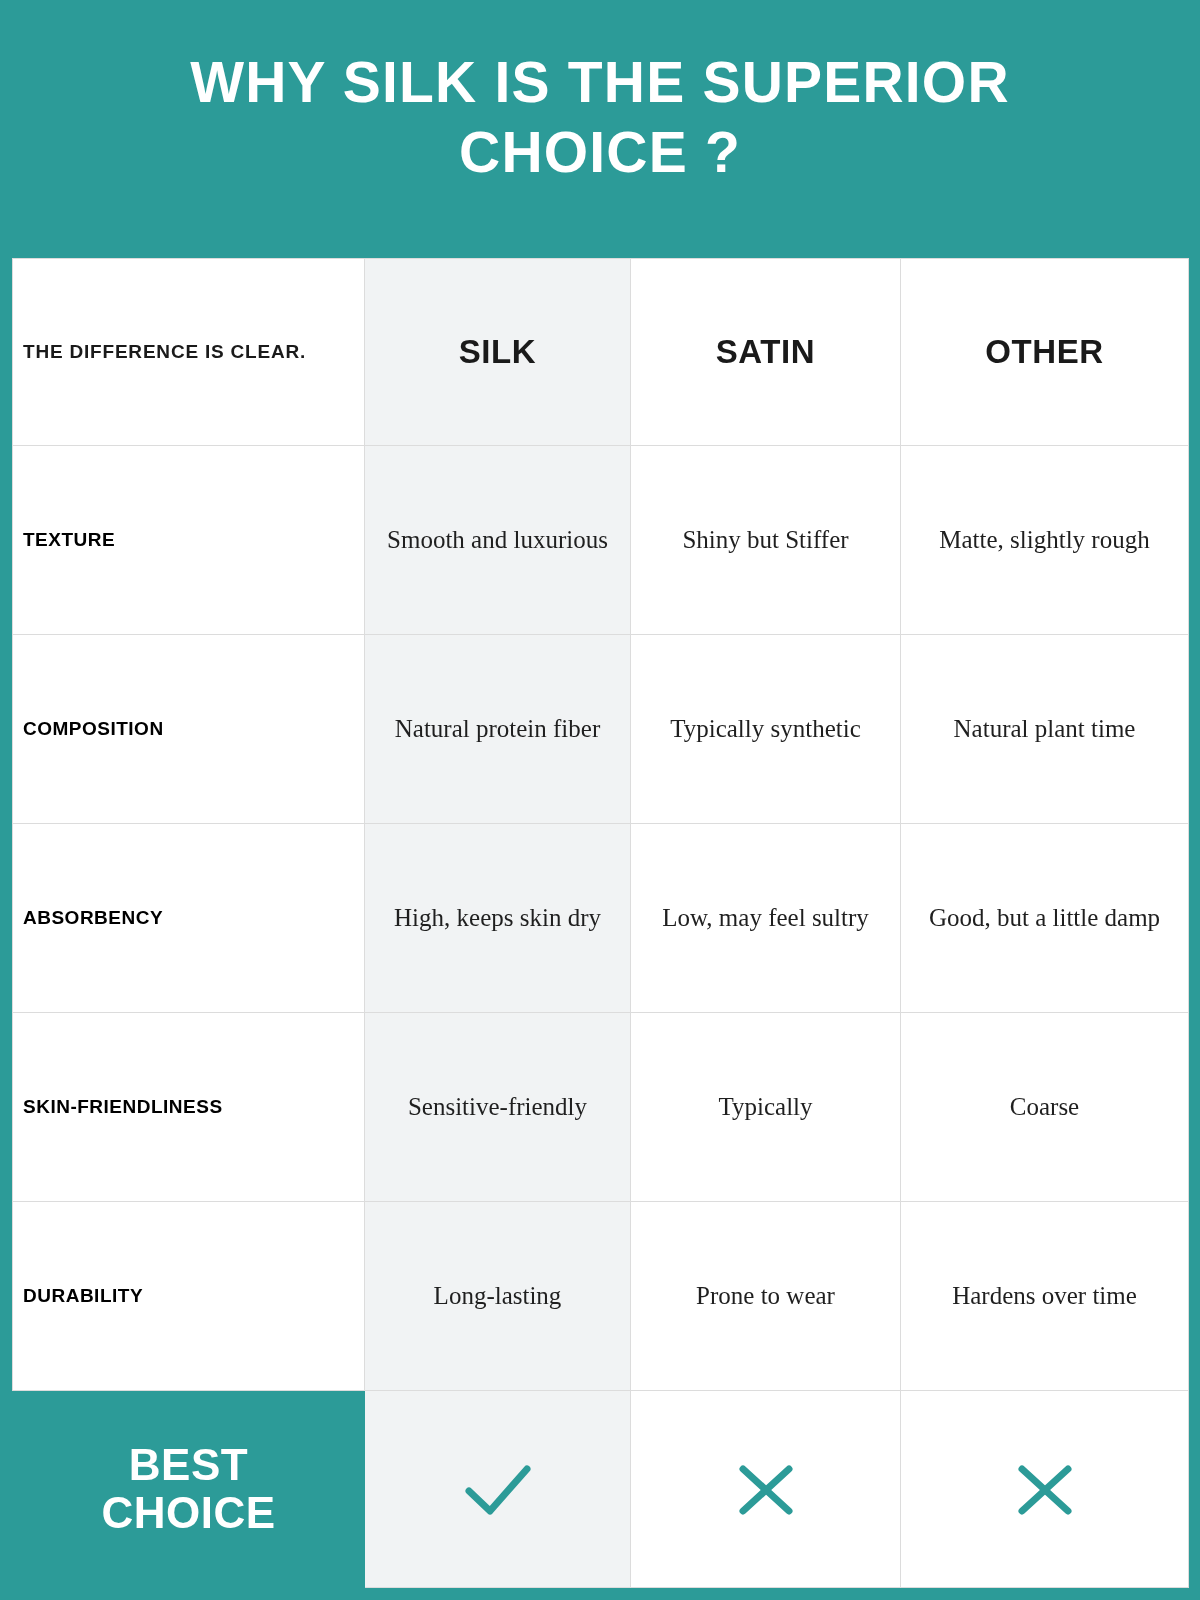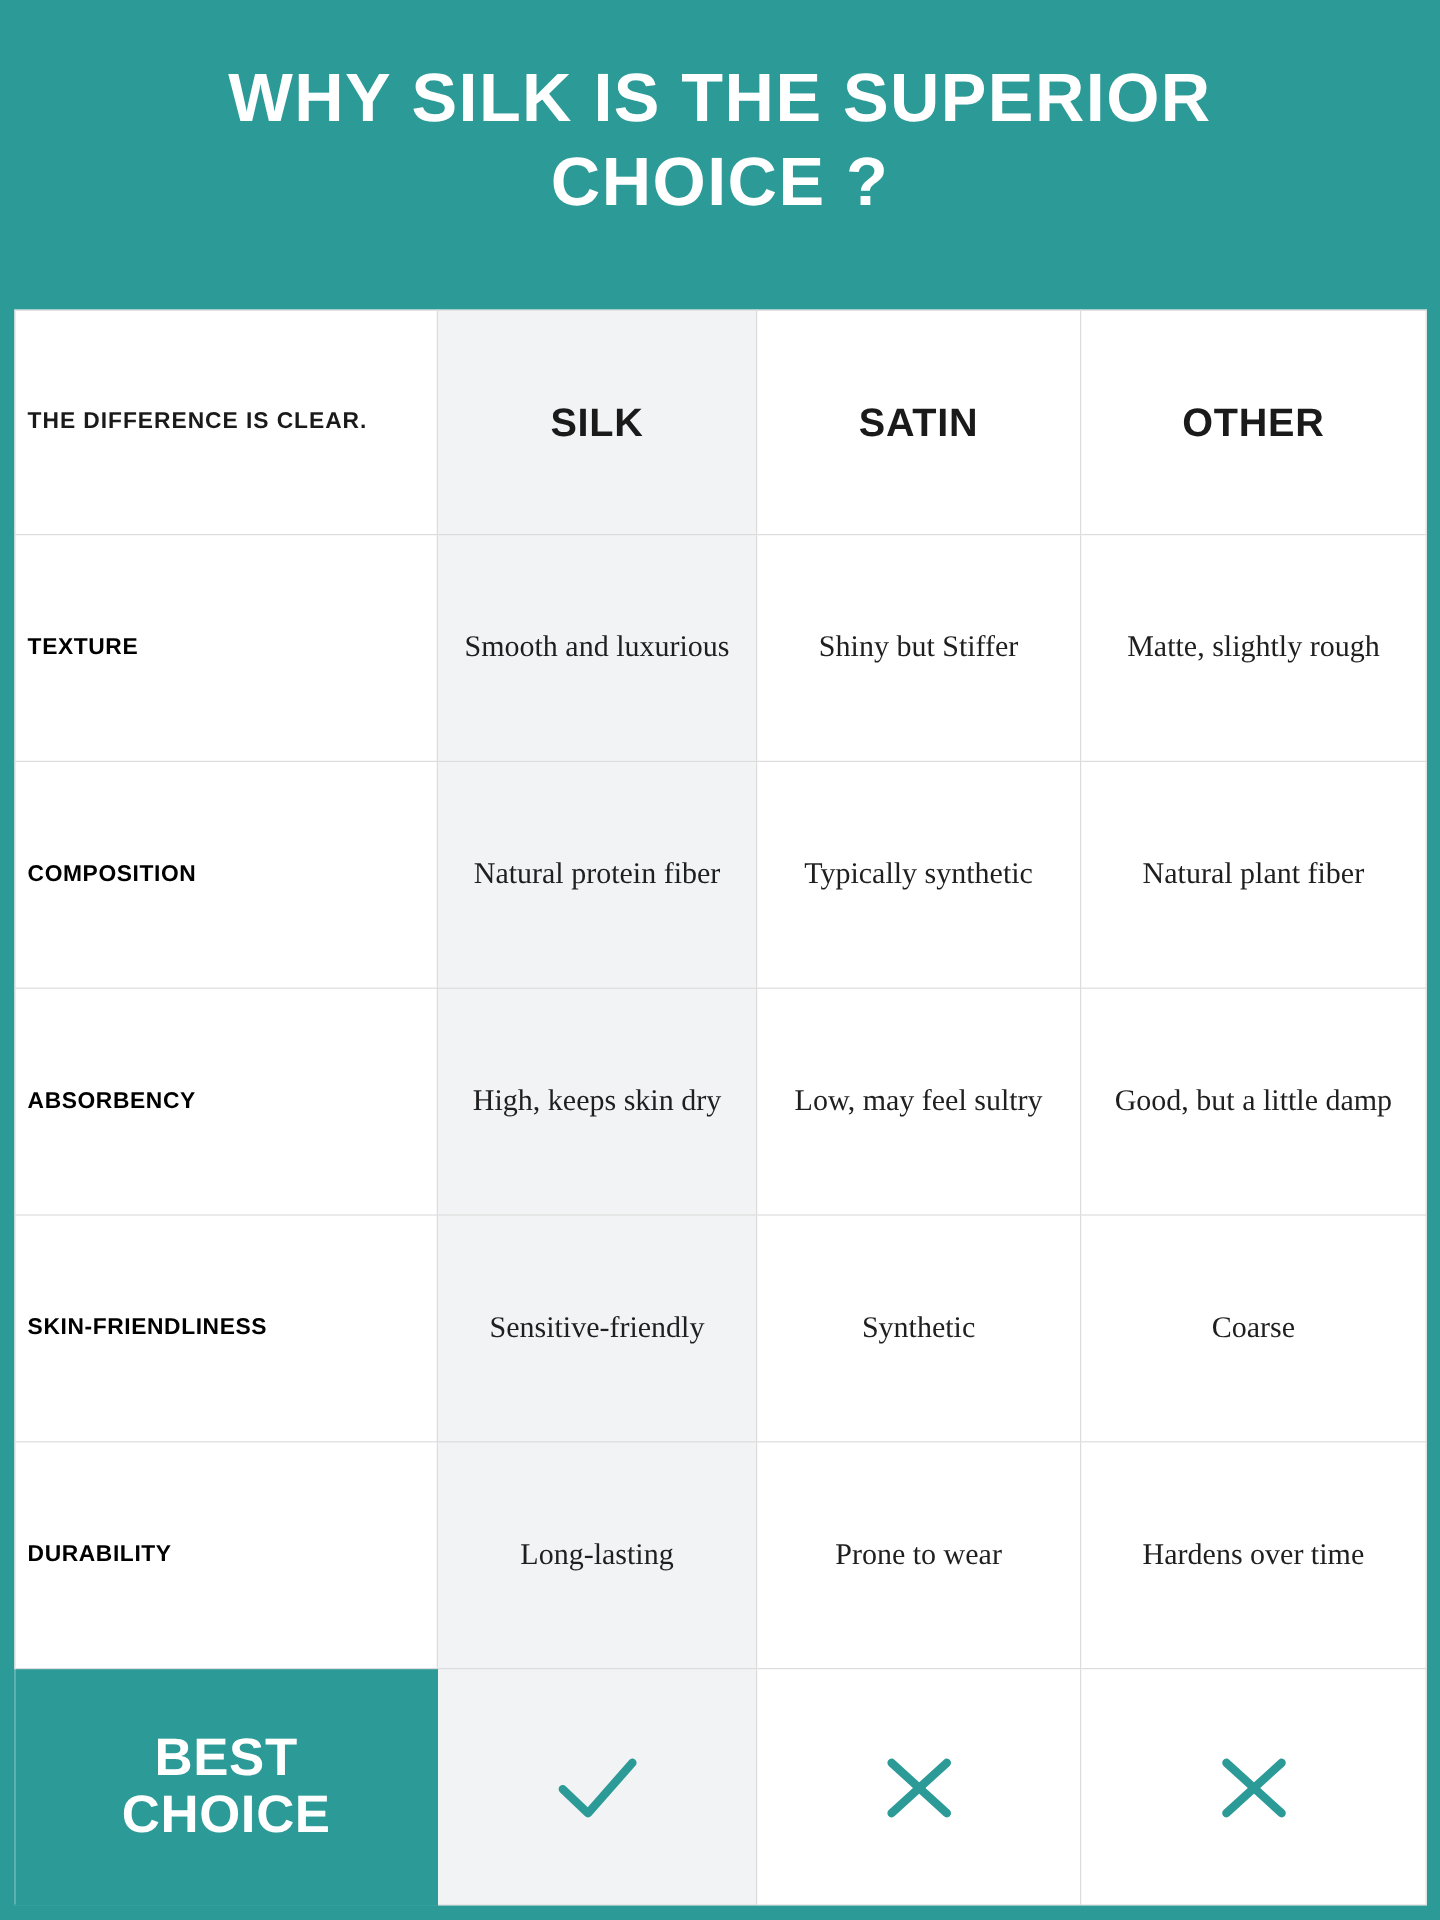--- a/index.html
+++ b/index.html
@@ -175,34 +175,34 @@
           <td class="row-label">TEXTURE</td>
           <td class="cell-text silk-col">Smooth and luxurious</td>
           <td class="cell-text">Shiny but Stiffer</td>
           <td class="cell-text">Matte, slightly rough</td>
         </tr>
 
         <tr class="brow">
           <td class="row-label">COMPOSITION</td>
           <td class="cell-text silk-col">Natural protein fiber</td>
           <td class="cell-text">Typically synthetic</td>
-          <td class="cell-text">Natural plant fiber</td>
+          <td class="cell-text">Natural plant time</td>
         </tr>
 
         <tr class="brow">
           <td class="row-label">ABSORBENCY</td>
           <td class="cell-text silk-col">High, keeps skin dry</td>
           <td class="cell-text">Low, may feel sultry</td>
           <td class="cell-text">Good, but a little damp</td>
         </tr>
 
         <tr class="brow">
           <td class="row-label">SKIN-FRIENDLINESS</td>
           <td class="cell-text silk-col">Sensitive-friendly</td>
-          <td class="cell-text">Synthetic</td>
+          <td class="cell-text">Typically</td>
           <td class="cell-text">Coarse</td>
         </tr>
 
         <tr class="brow">
           <td class="row-label">DURABILITY</td>
           <td class="cell-text silk-col">Long-lasting</td>
           <td class="cell-text">Prone to wear</td>
           <td class="cell-text">Hardens over time</td>
         </tr>
 

